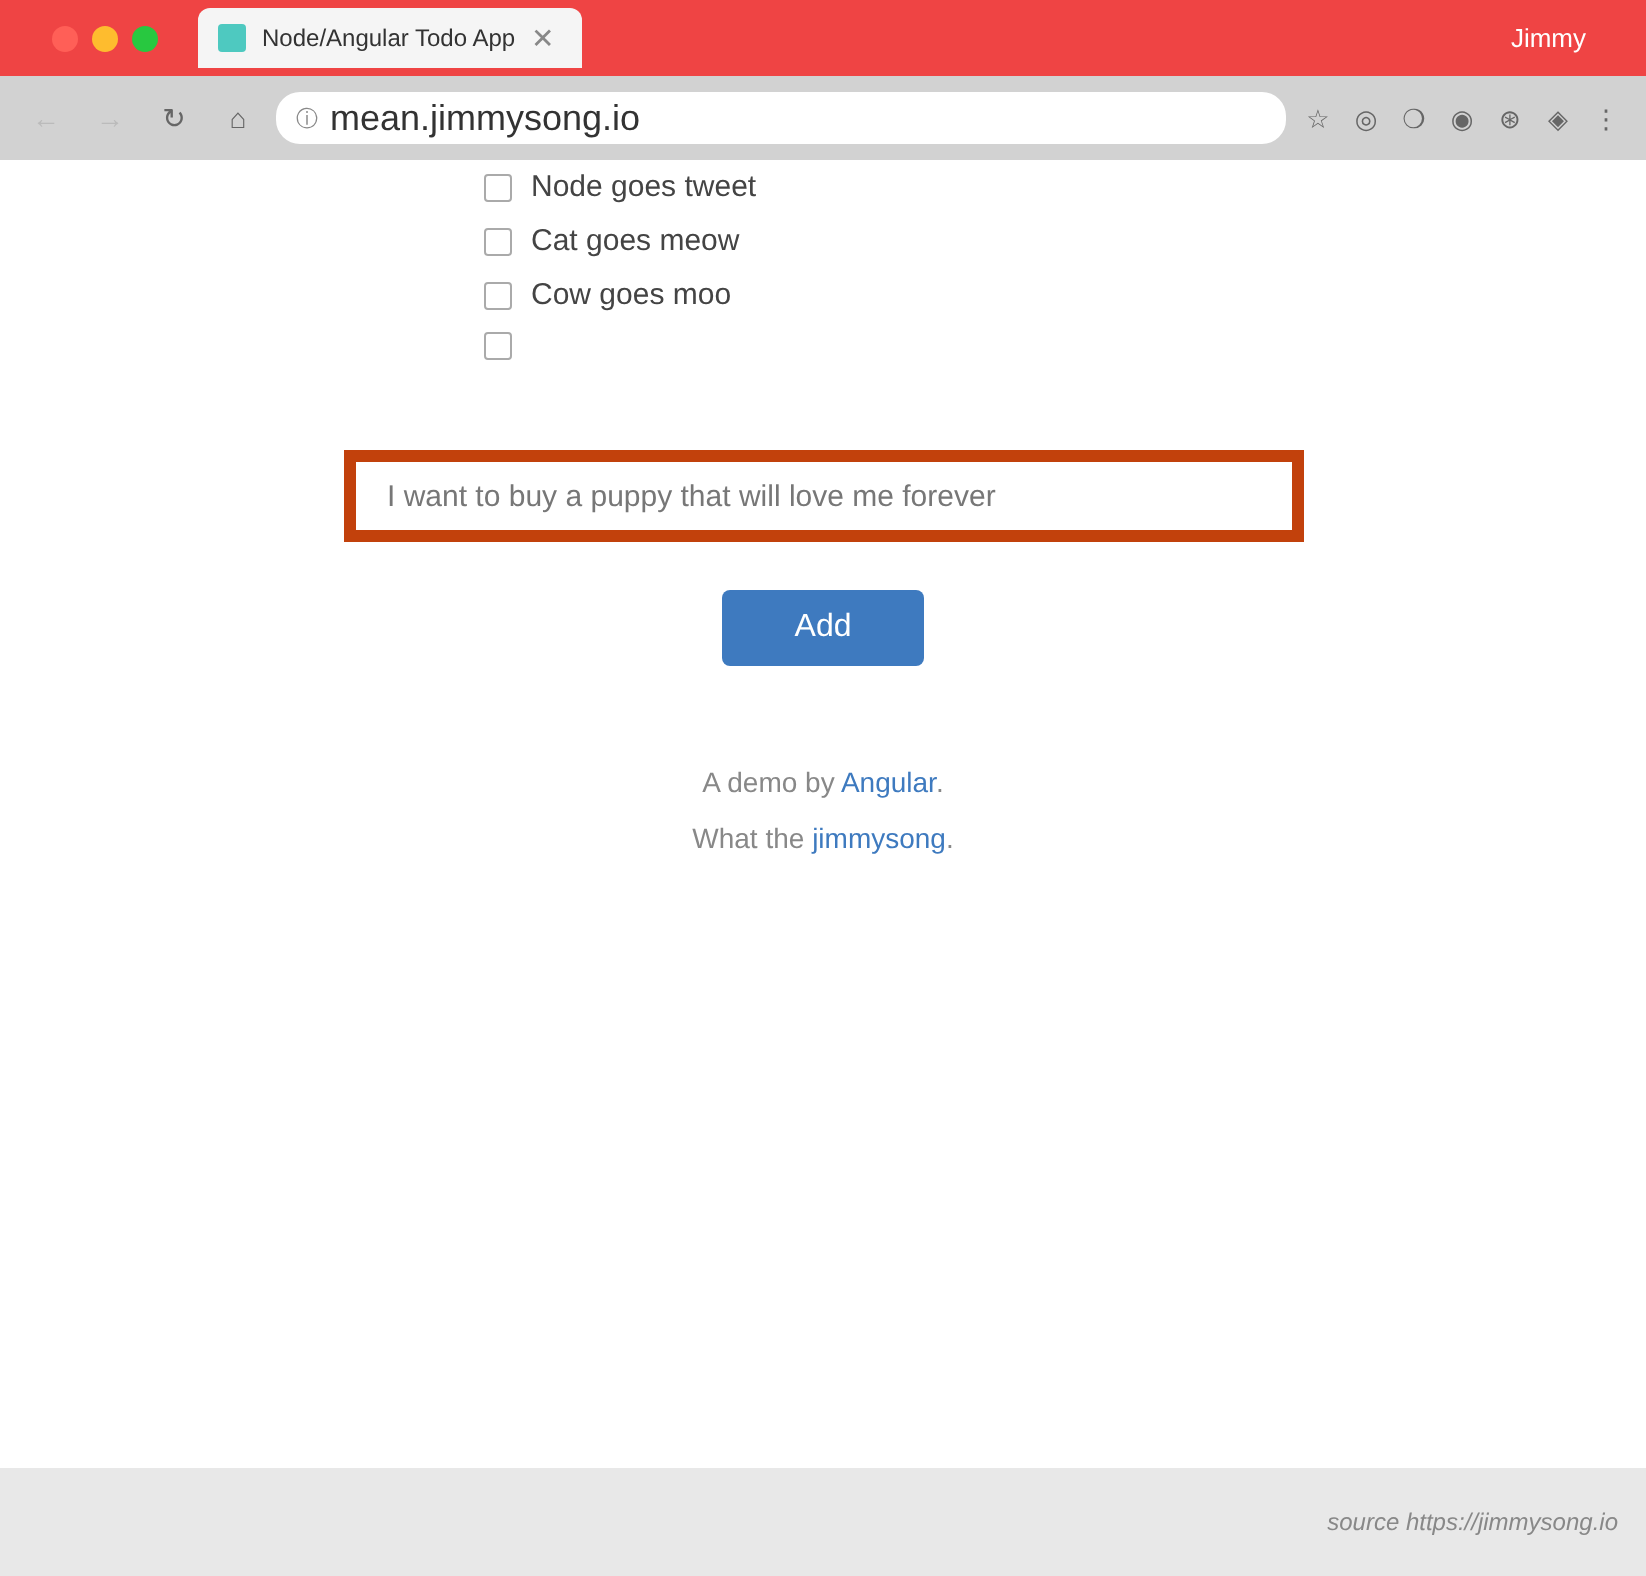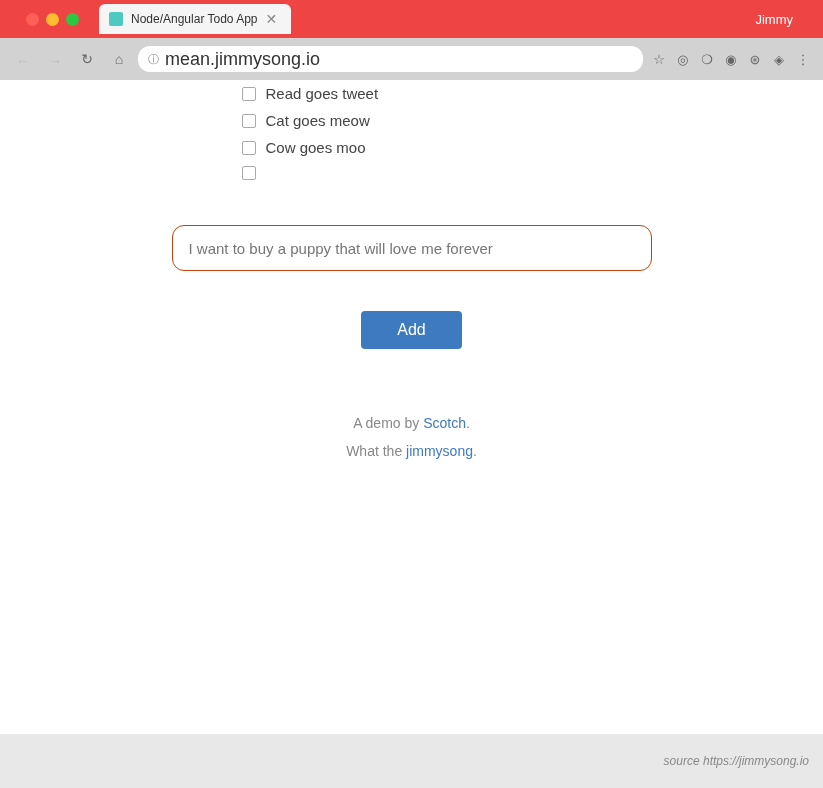--- a/index.html
+++ b/index.html
@@ -229,31 +229,31 @@
 
     
     .input-section {
       width: 480px;
       margin: 20px auto 10px;
     }
 
     .todo-input {
       width: 100%;
       height: 46px;
-      border: 1px solid #c2410c;
-      border-radius: 12px;
+      border: 6px solid #c2410c;
+      border-radius: 0;
       padding: 0 16px;
       font-size: 15px;
       color: #777;
       outline: none;
     }
 
     .add-btn {
       display: block;
-      margin: 30px auto;
+      margin: 14px auto;
       background: #3e7abf;
       color: white;
       border: none;
       border-radius: 4px;
       padding: 10px 36px;
       font-size: 16px;
       font-weight: 500;
       cursor: pointer;
     }
 
@@ -330,21 +330,21 @@
       <div class="addr-icon">⋮</div>
     </div>
   </div>
 
   <div class="page-content">
 
 
     <div class="todo-list">
       <div class="todo-item">
         <div class="todo-checkbox"></div>
-        <span class="todo-text">Read goes tweet</span>
+        <span class="todo-text">Node goes tweet</span>
       </div>
       <div class="todo-item">
         <div class="todo-checkbox"></div>
         <span class="todo-text">Cat goes meow</span>
       </div>
       <div class="todo-item">
         <div class="todo-checkbox"></div>
         <span class="todo-text">Cow goes moo</span>
       </div>
       <div class="todo-item">
@@ -353,21 +353,21 @@
     </div>
 
     <div class="input-section">
       <input class="todo-input" type="text" value="I want to buy a puppy that will love me forever" placeholder="What do you want to do?" style="">
     </div>
 
     <button class="add-btn">Add</button>
 
     <div class="footer">
       <div>
-        <span>A demo by </span><a href="#">Scotch</a><span>.</span>
+        <span>A demo by </span><a href="#">Angular</a><span>.</span>
       </div>
       <div>
         <span>What the </span><a href="#">jimmysong</a><span>.</span>
       </div>
     </div>
 
   </div>
 
   <div class="source-footer">source https://jimmysong.io</div>
 

